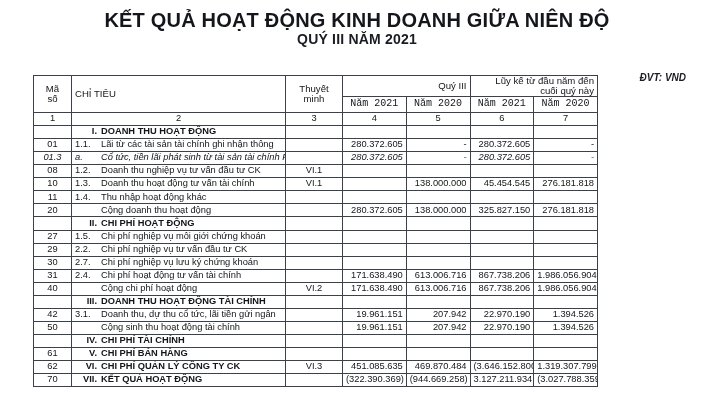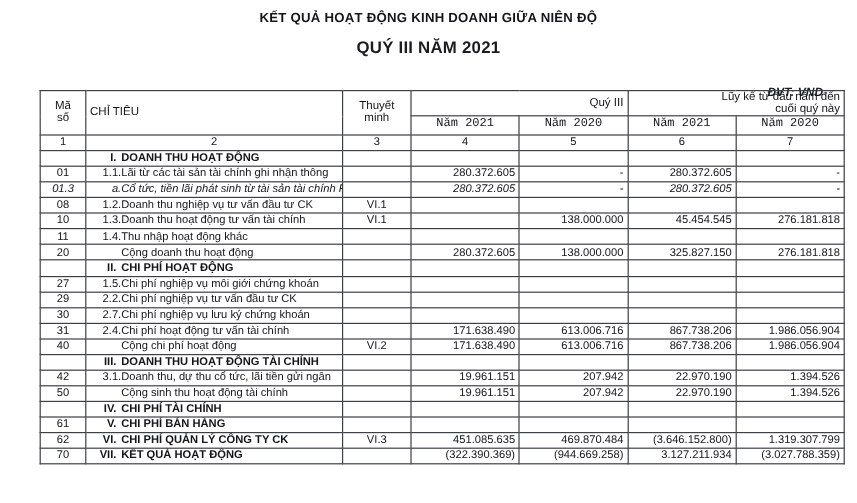--- a/index.html
+++ b/index.html
@@ -9,38 +9,38 @@
     font-family:"Liberation Sans", sans-serif;
     color:#15161a;
     overflow:hidden;
     position:relative;
     -webkit-font-smoothing:antialiased;
   }
   
   #doc-title{
     position:absolute;left:0;top:9px;width:714px;
     text-align:center;
-    font-size:11px;font-weight:bold;letter-spacing:.2px;
+    font-size:20px;font-weight:bold;letter-spacing:.2px;
     color:#14161c;
   }
   #doc-subtitle{
     position:absolute;left:0;top:31px;width:714px;
     text-align:center;
     font-size:14px;font-weight:bold;letter-spacing:.2px;
     color:#1a1c22;
   }
   #unit-label{
     position:absolute;right:28px;top:72px;
     font-size:10px;font-style:italic;font-weight:bold;
     color:#1b1d23;
   }
   
   #stmt-table{
     position:absolute;left:33px;top:75px;
-    width:671px;
+    width:565px;
     border-collapse:collapse;
     table-layout:fixed;
     font-size:9.3px;
     color:#141519;
   }
   #stmt-table td,#stmt-table th{
     border:1px solid #3c4048;
     padding:0 3px;
     vertical-align:middle;
     font-weight:normal;
@@ -55,21 +55,21 @@
   thead tr.h1 td{height:17px;}
   thead tr.h2 td{height:15px;}
   thead tr.hnum td{height:12px;text-align:center;}
   tbody tr{height:13.05px;}
   
   .c-code{width:31px;text-align:center;}
   .c-item{width:207px;text-align:left;}
   .c-note{width:50px;text-align:center;}
   .c-num{width:91px;text-align:right;padding-right:5px;}
   
-  .idx{display:inline-block;width:26px;text-align:right;}
+  .idx{display:inline-block;width:26px;text-align:left;}
   .idx.r{text-align:right;padding-right:4px;width:22px;}
   .txt{display:inline-block;}
   .sec .txt,.sec .idx{font-weight:bold;}
   .sec{font-weight:bold;}
   .tot{font-weight:bold;}
   .ital,.ital .txt,.ital .idx{font-style:italic;}
   .c-code.b{font-weight:bold;}
   .c-code.i{font-style:italic;}
   .dash{text-align:right;padding-right:7px;}
 </style>

